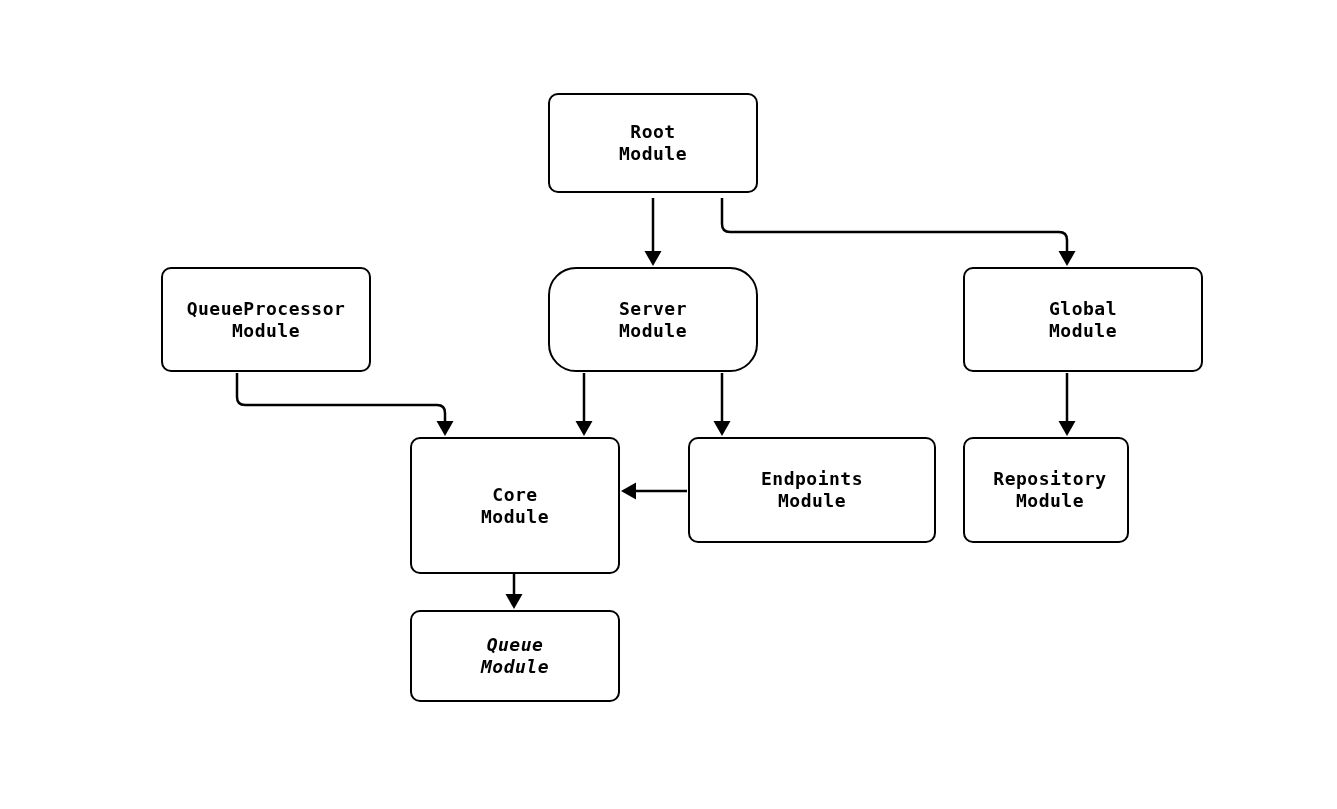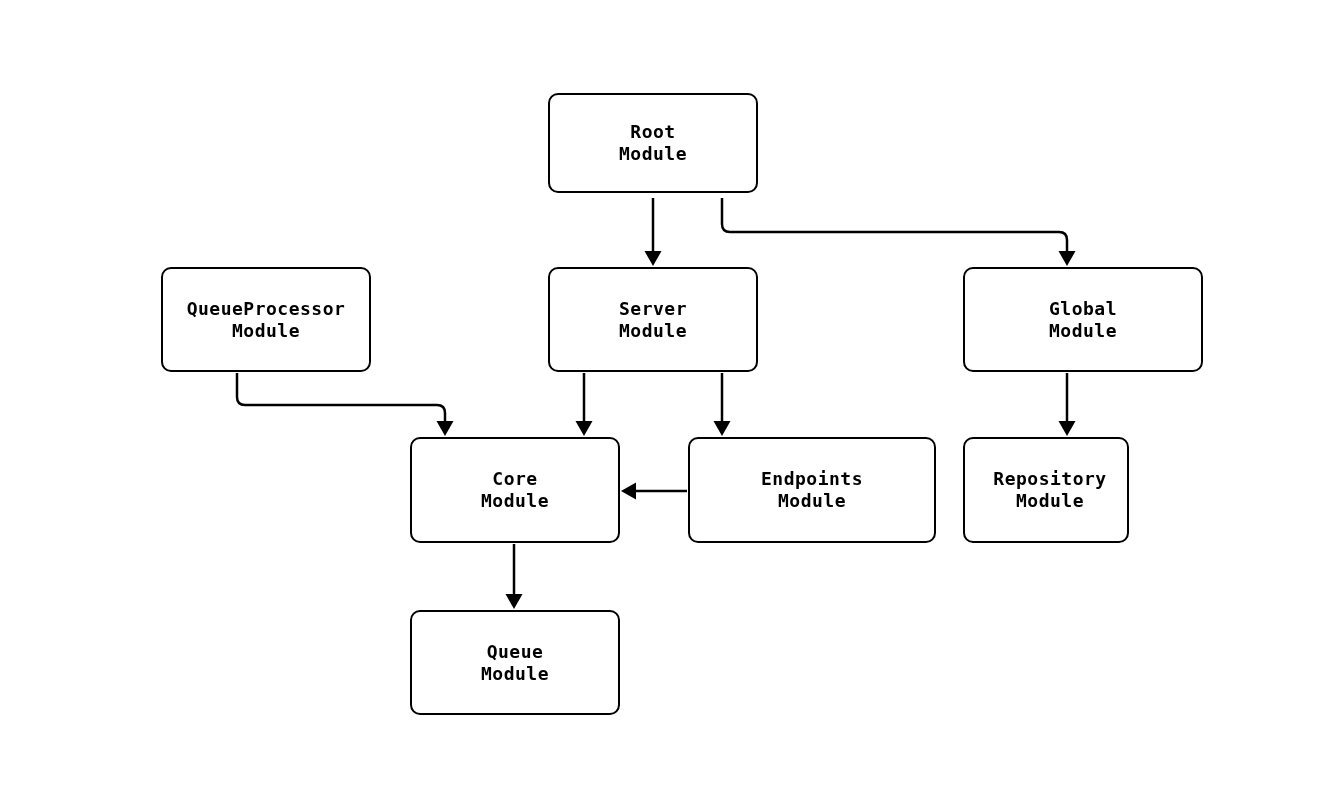--- a/index.html
+++ b/index.html
@@ -67,37 +67,37 @@
     </svg>
 
   <div class="node" style="left: 548px; top: 93px; width: 210px; height: 100px;">
     <span class="node-label">Root
 Module</span>
   </div>
   <div class="node" style="left: 133px; top: 267px; width: 210px; height: 105px; margin-left: 28px;">
     <span class="node-label">QueueProcessor
 Module</span>
   </div>
-  <div class="node" style="left: 548px; top: 267px; width: 210px; height: 105px;">
+  <div class="node" style="left: 548px; top: 267px; width: 210px; height: 105px; border-radius: 28px;">
     <span class="node-label">Server
 Module</span>
   </div>
   <div class="node" style="left: 963px; top: 267px; width: 240px; height: 105px;">
     <span class="node-label">Global
 Module</span>
   </div>
-  <div class="node" style="left: 410px; top: 437px; width: 210px; height: 106px;">
+  <div class="node" style="left: 410px; top: 437px; width: 210px; height: 137px;">
     <span class="node-label">Core
 Module</span>
   </div>
   <div class="node" style="left: 688px; top: 437px; width: 248px; height: 106px;">
     <span class="node-label">Endpoints
 Module</span>
   </div>
   <div class="node" style="left: 963px; top: 437px; width: 166px; height: 106px; padding-left: 8px;">
     <span class="node-label">Repository
 Module</span>
   </div>
-  <div class="node" style="left: 410px; top: 610px; width: 210px; height: 105px;">
+  <div class="node" style="left: 410px; top: 610px; width: 210px; height: 92px; font-style: italic;">
     <span class="node-label">Queue
 Module</span>
   </div>
 </div>
 
 </body></html>

